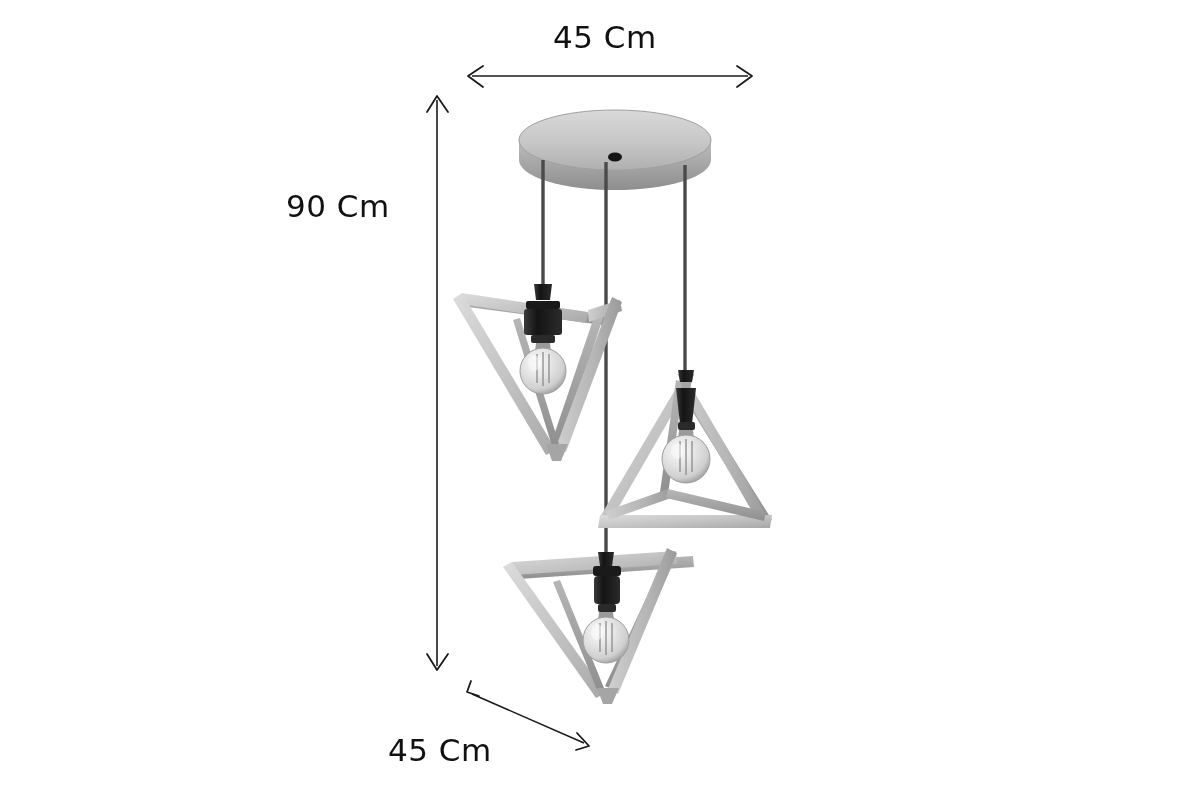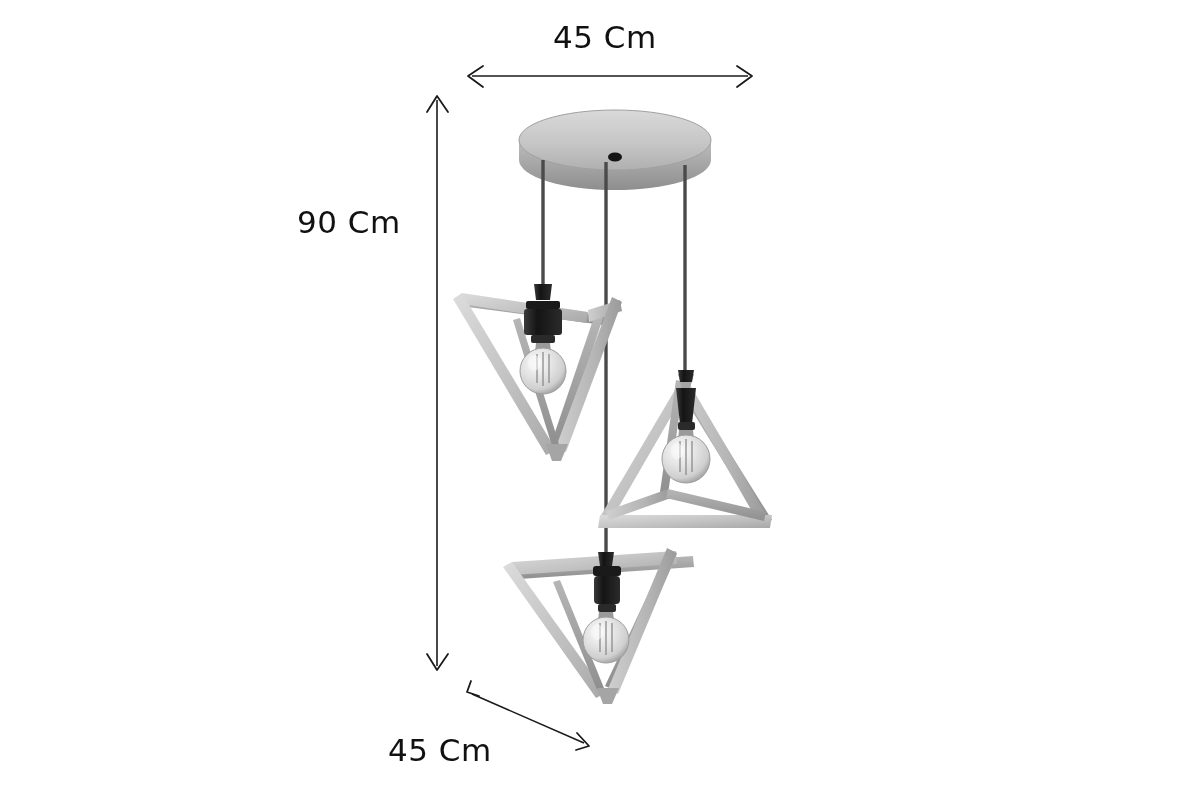--- a/index.html
+++ b/index.html
@@ -34,24 +34,23 @@
     letter-spacing: 0.5px;
     white-space: nowrap;
     user-select: none;
   }
   #label-width {
     left: 553px;
     top: 19px;
     font-size: 31px;
   }
   #label-height {
-    left: 297px;
+    left: 286px;
     top: 188px;
     font-size: 31px;
-    margin-top: 16px;
   }
   #label-depth {
     left: 388px;
     top: 732px;
     font-size: 31px;
   }
 </style>
 </head>
 <body>
 

